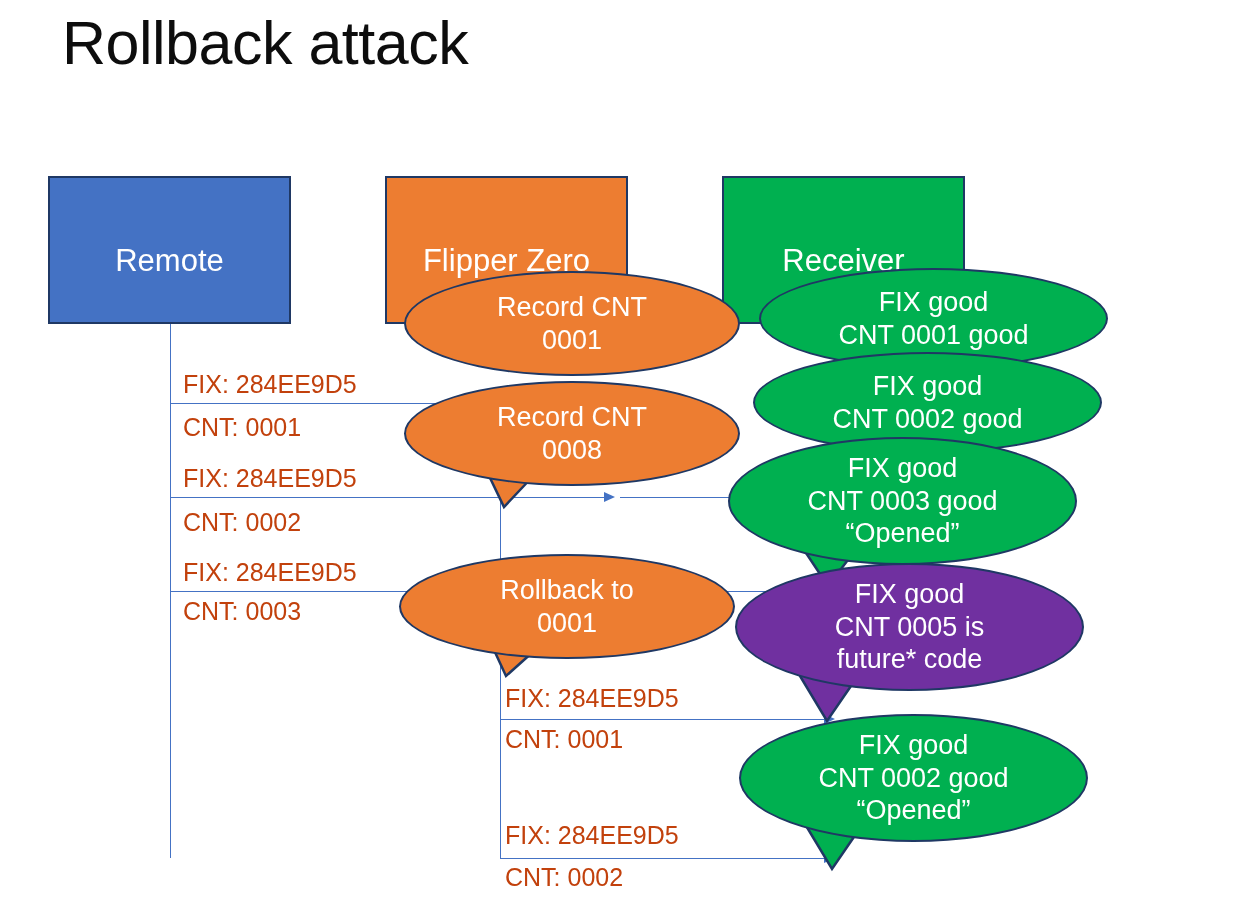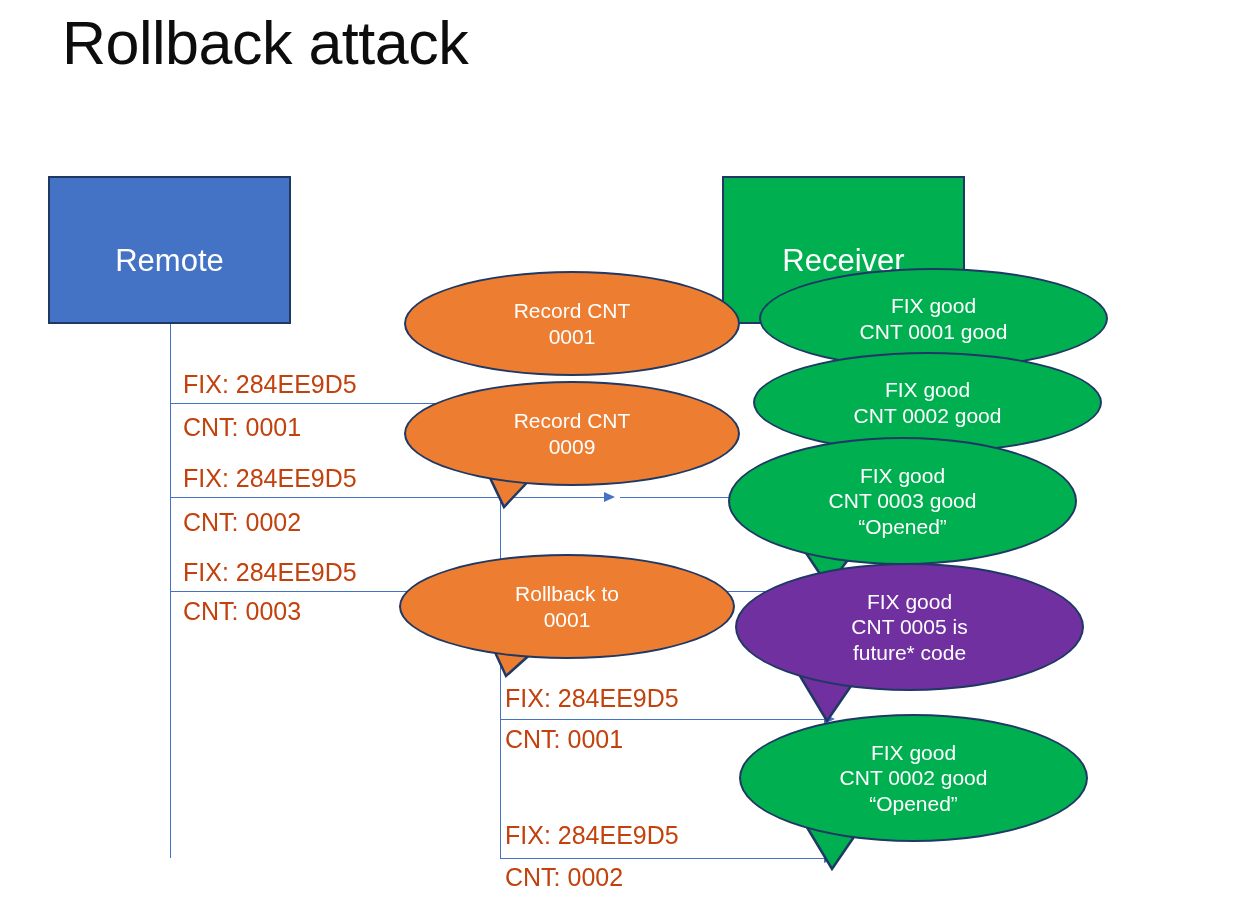--- a/index.html
+++ b/index.html
@@ -76,21 +76,21 @@
   .bubble {
     position: absolute;
     border: 2.5px solid #1f3864;
     border-radius: 50%;
     box-sizing: border-box;
     display: flex;
     flex-direction: column;
     align-items: center;
     justify-content: center;
     color: #ffffff;
-    font-size: 21px;
+    font-size: 27px;
     line-height: 1.22;
     text-align: right;
     overflow: hidden;
   }
   .bubble .ln { display: block; white-space: nowrap; }
   
   .tail {
     position: absolute;
     width: 46px;
     height: 46px;
@@ -124,20 +124,23 @@
   <div class="msg-head" style="left:824px; top:853px;"></div>
 
   <div class="msg-line" style="left:620px; top:309px; width:220px;"></div>
   <div class="msg-line" style="left:620px; top:497px; width:220px;"></div>
   <div class="msg-line" style="left:620px; top:591px; width:220px;"></div>
 
   <div class="actor-box" style="left:48px; top:176px; width:243px; height:148px; background:#4472C4;">
     <span class="actor-label">Remote</span>
   </div>
 
+  <div class="actor-box" style="left:385px; top:176px; width:243px; height:148px; background:#ED7D31;">
+    <span class="actor-label">Flipper Zero</span>
+  </div>
 
   <div class="actor-box" style="left:722px; top:176px; width:243px; height:148px; background:#00B050;text-align:right;">
     <span class="actor-label">Receiver</span>
   </div>
 
   <div class="msg-label" style="left:183px; top:371px;">FIX: 284EE9D5</div>
   <div class="msg-label" style="left:183px; top:414px;">CNT: 0001</div>
 
   <div class="msg-label" style="left:183px; top:465px;">FIX: 284EE9D5</div>
   <div class="msg-label" style="left:183px; top:509px;">CNT: 0002</div>
@@ -156,21 +159,21 @@
     <span class="ln">0001</span>
   </div>
 
   <div class="tail" style="left:478px; top:455px; width:60px; height:55px;">
     <svg width="60" height="55" viewBox="0 0 60 55">
       <polygon points="2,2 58,18 26,52" fill="#ED7D31" stroke="#1F3864" stroke-width="2.5"></polygon>
     </svg>
   </div>
   <div class="bubble" style="left:404px; top:381px; width:336px; height:105px; background:#ED7D31;">
     <span class="ln">Record CNT</span>
-    <span class="ln">0009</span>
+    <span class="ln">0008</span>
   </div>
 
   <div class="tail" style="left:478px; top:620px; width:70px; height:60px;">
     <svg width="70" height="60" viewBox="0 0 70 60">
       <polygon points="4,4 66,22 28,56" fill="#ED7D31" stroke="#1F3864" stroke-width="2.5"></polygon>
     </svg>
   </div>
   <div class="bubble" style="left:399px; top:554px; width:336px; height:105px; background:#ED7D31;">
     <span class="ln">Rollback to</span>
     <span class="ln">0001</span>

